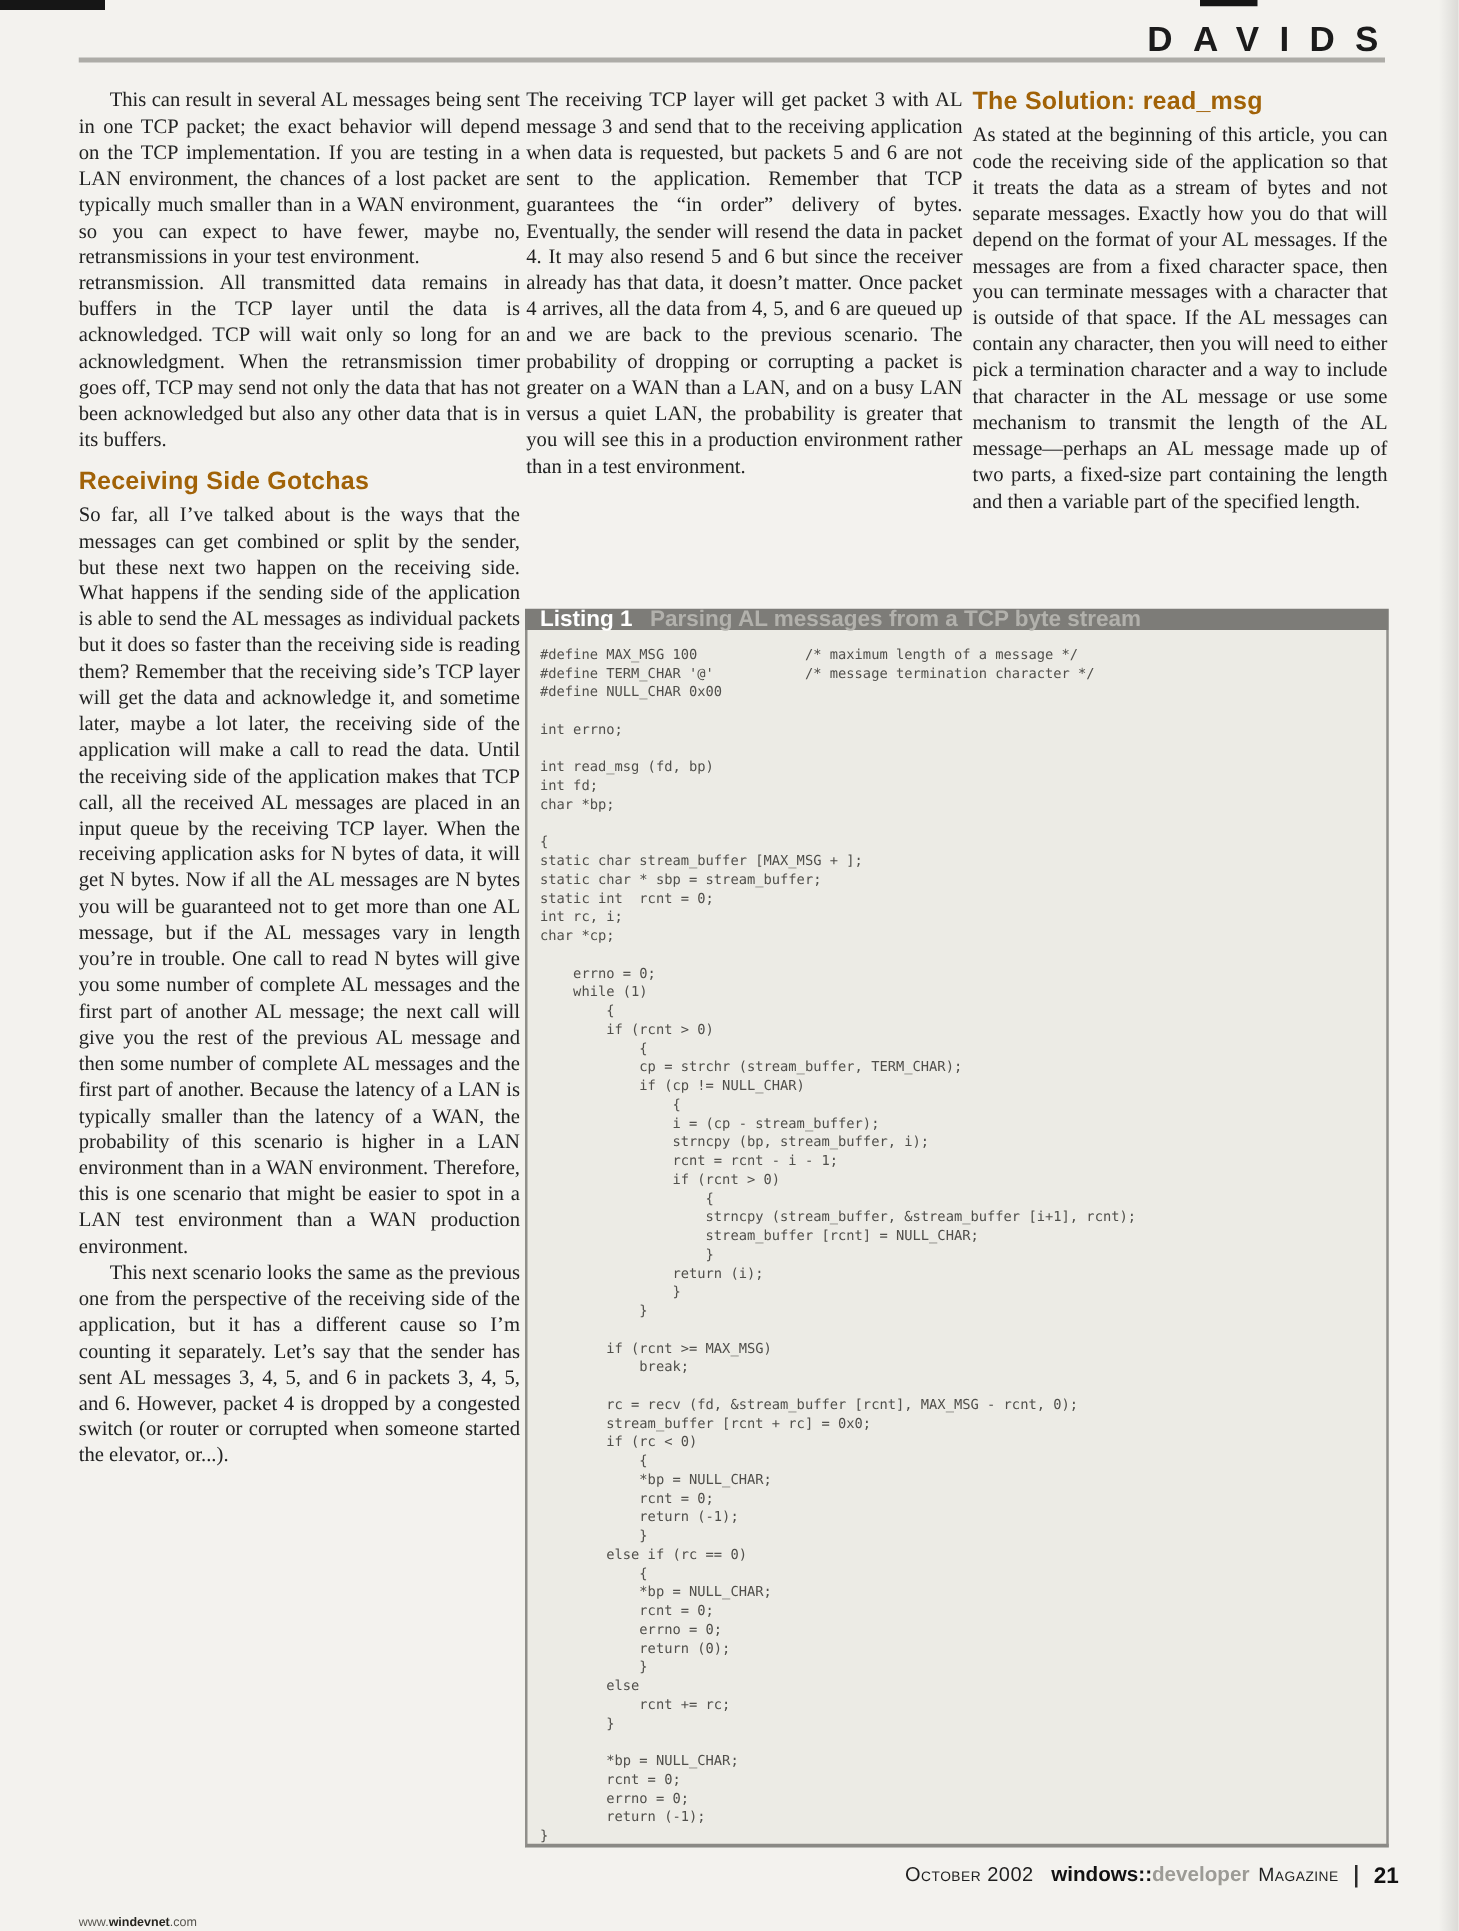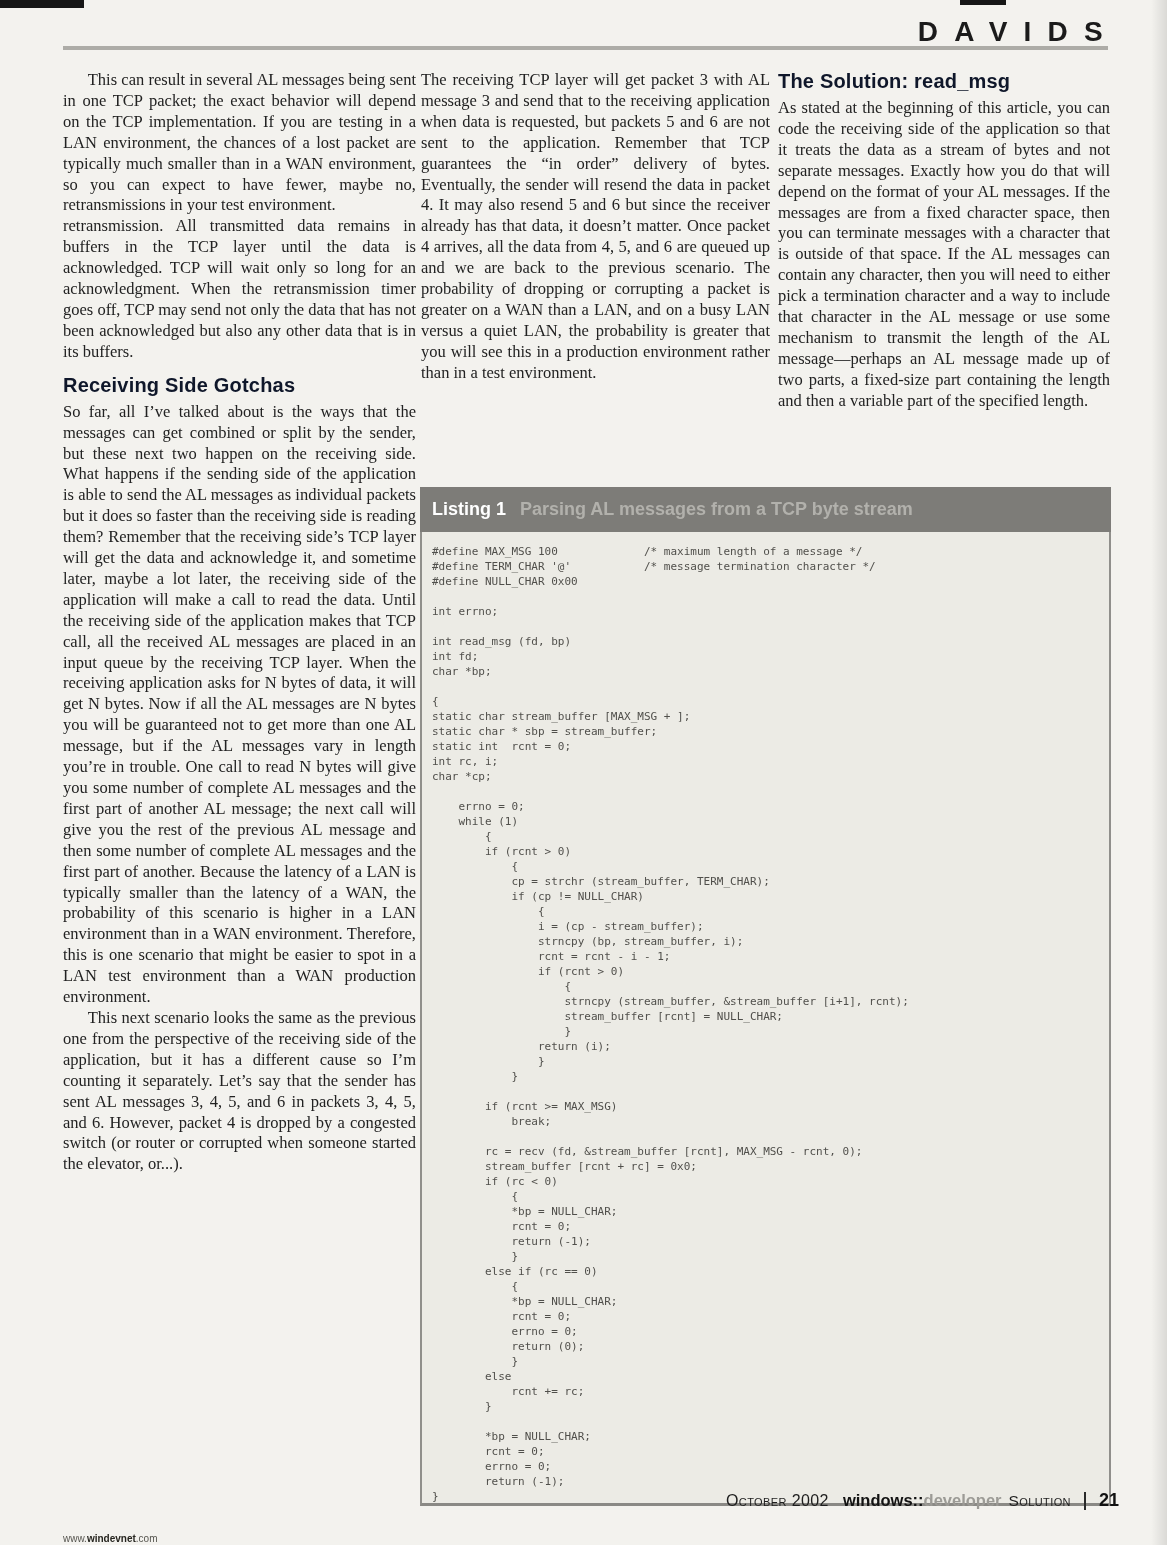--- a/index.html
+++ b/index.html
@@ -12,24 +12,24 @@
         font-family:"Liberation Sans",sans-serif;font-weight:bold;font-size:28px;
         letter-spacing:0.58em;color:#1b1b1b;}
   .header-rule{position:absolute;left:63px;top:46px;width:1045px;height:4px;background:#adaca7;}
   .col{position:absolute;top:70px;}
   .col-1{left:63px;width:353px;}
   .col-2{left:421px;width:349px;}
   .col-3{left:778px;width:332px;}
   .body-para{font-size:16.5px;line-height:20.9px;color:#222;text-align:justify;margin:0;}
   .para-indent{text-indent:1.5em;}
   .section-heading{font-family:"Liberation Sans",sans-serif;font-weight:bold;
-        font-size:20px;color:#0f172a;margin:11px 0 5px 0;letter-spacing:0.2px;}
+        font-size:20px;color:#a16207;margin:11px 0 5px 0;letter-spacing:0.2px;}
   .section-heading.first{margin-top:0;}
   .listing{position:absolute;left:420px;top:487px;width:691px;}
-  .listing-header{height:45px;background:#7d7c78;display:flex;align-items:center;padding:0 12px;}
+  .listing-header{height:17px;background:#7d7c78;display:flex;align-items:center;padding:0 12px;}
   .listing-label{font-family:"Liberation Sans",sans-serif;font-weight:bold;font-size:18px;color:#ffffff;white-space:nowrap;}
   .listing-title{font-family:"Liberation Sans",sans-serif;font-weight:bold;font-size:18px;color:#b2b1ac;margin-left:14px;white-space:nowrap;}
   .listing-body{background:#ecebe5;border-left:2px solid #908f8b;border-right:2px solid #908f8b;
         border-bottom:3px solid #8a8985;height:974px;box-sizing:border-box;padding:12px 0 0 10px;}
   .listing-code{margin:0;font-family:"DejaVu Sans Mono",monospace;font-size:11px;
         line-height:15px;color:#504f4b;white-space:pre;}
   .footer-left{position:absolute;left:63px;top:1533px;font-family:"Liberation Sans",sans-serif;
         font-size:10px;color:#56554f;}
   .footer-left .site-name{font-weight:bold;color:#26251f;}
   .footer-right{position:absolute;right:48px;top:1490px;display:flex;align-items:center;
@@ -142,18 +142,18 @@
         return (-1);
 }</pre>
     </div>
   </div>
 
   <div class="footer-left"><span>www.</span><span class="site-name">windevnet</span><span>.com</span></div>
 
   <div class="footer-right">
     <span class="footer-issue">October 2002</span>
     <span class="footer-brand"><span class="brand-windows">windows::</span><span class="brand-developer">developer</span></span>
-    <span class="footer-magazine">Solution</span>
+    <span class="footer-magazine">Magazine</span>
     <span class="footer-divider"></span>
     <span class="footer-page-number">21</span>
   </div>
 
 </div>
 
 </body></html>

